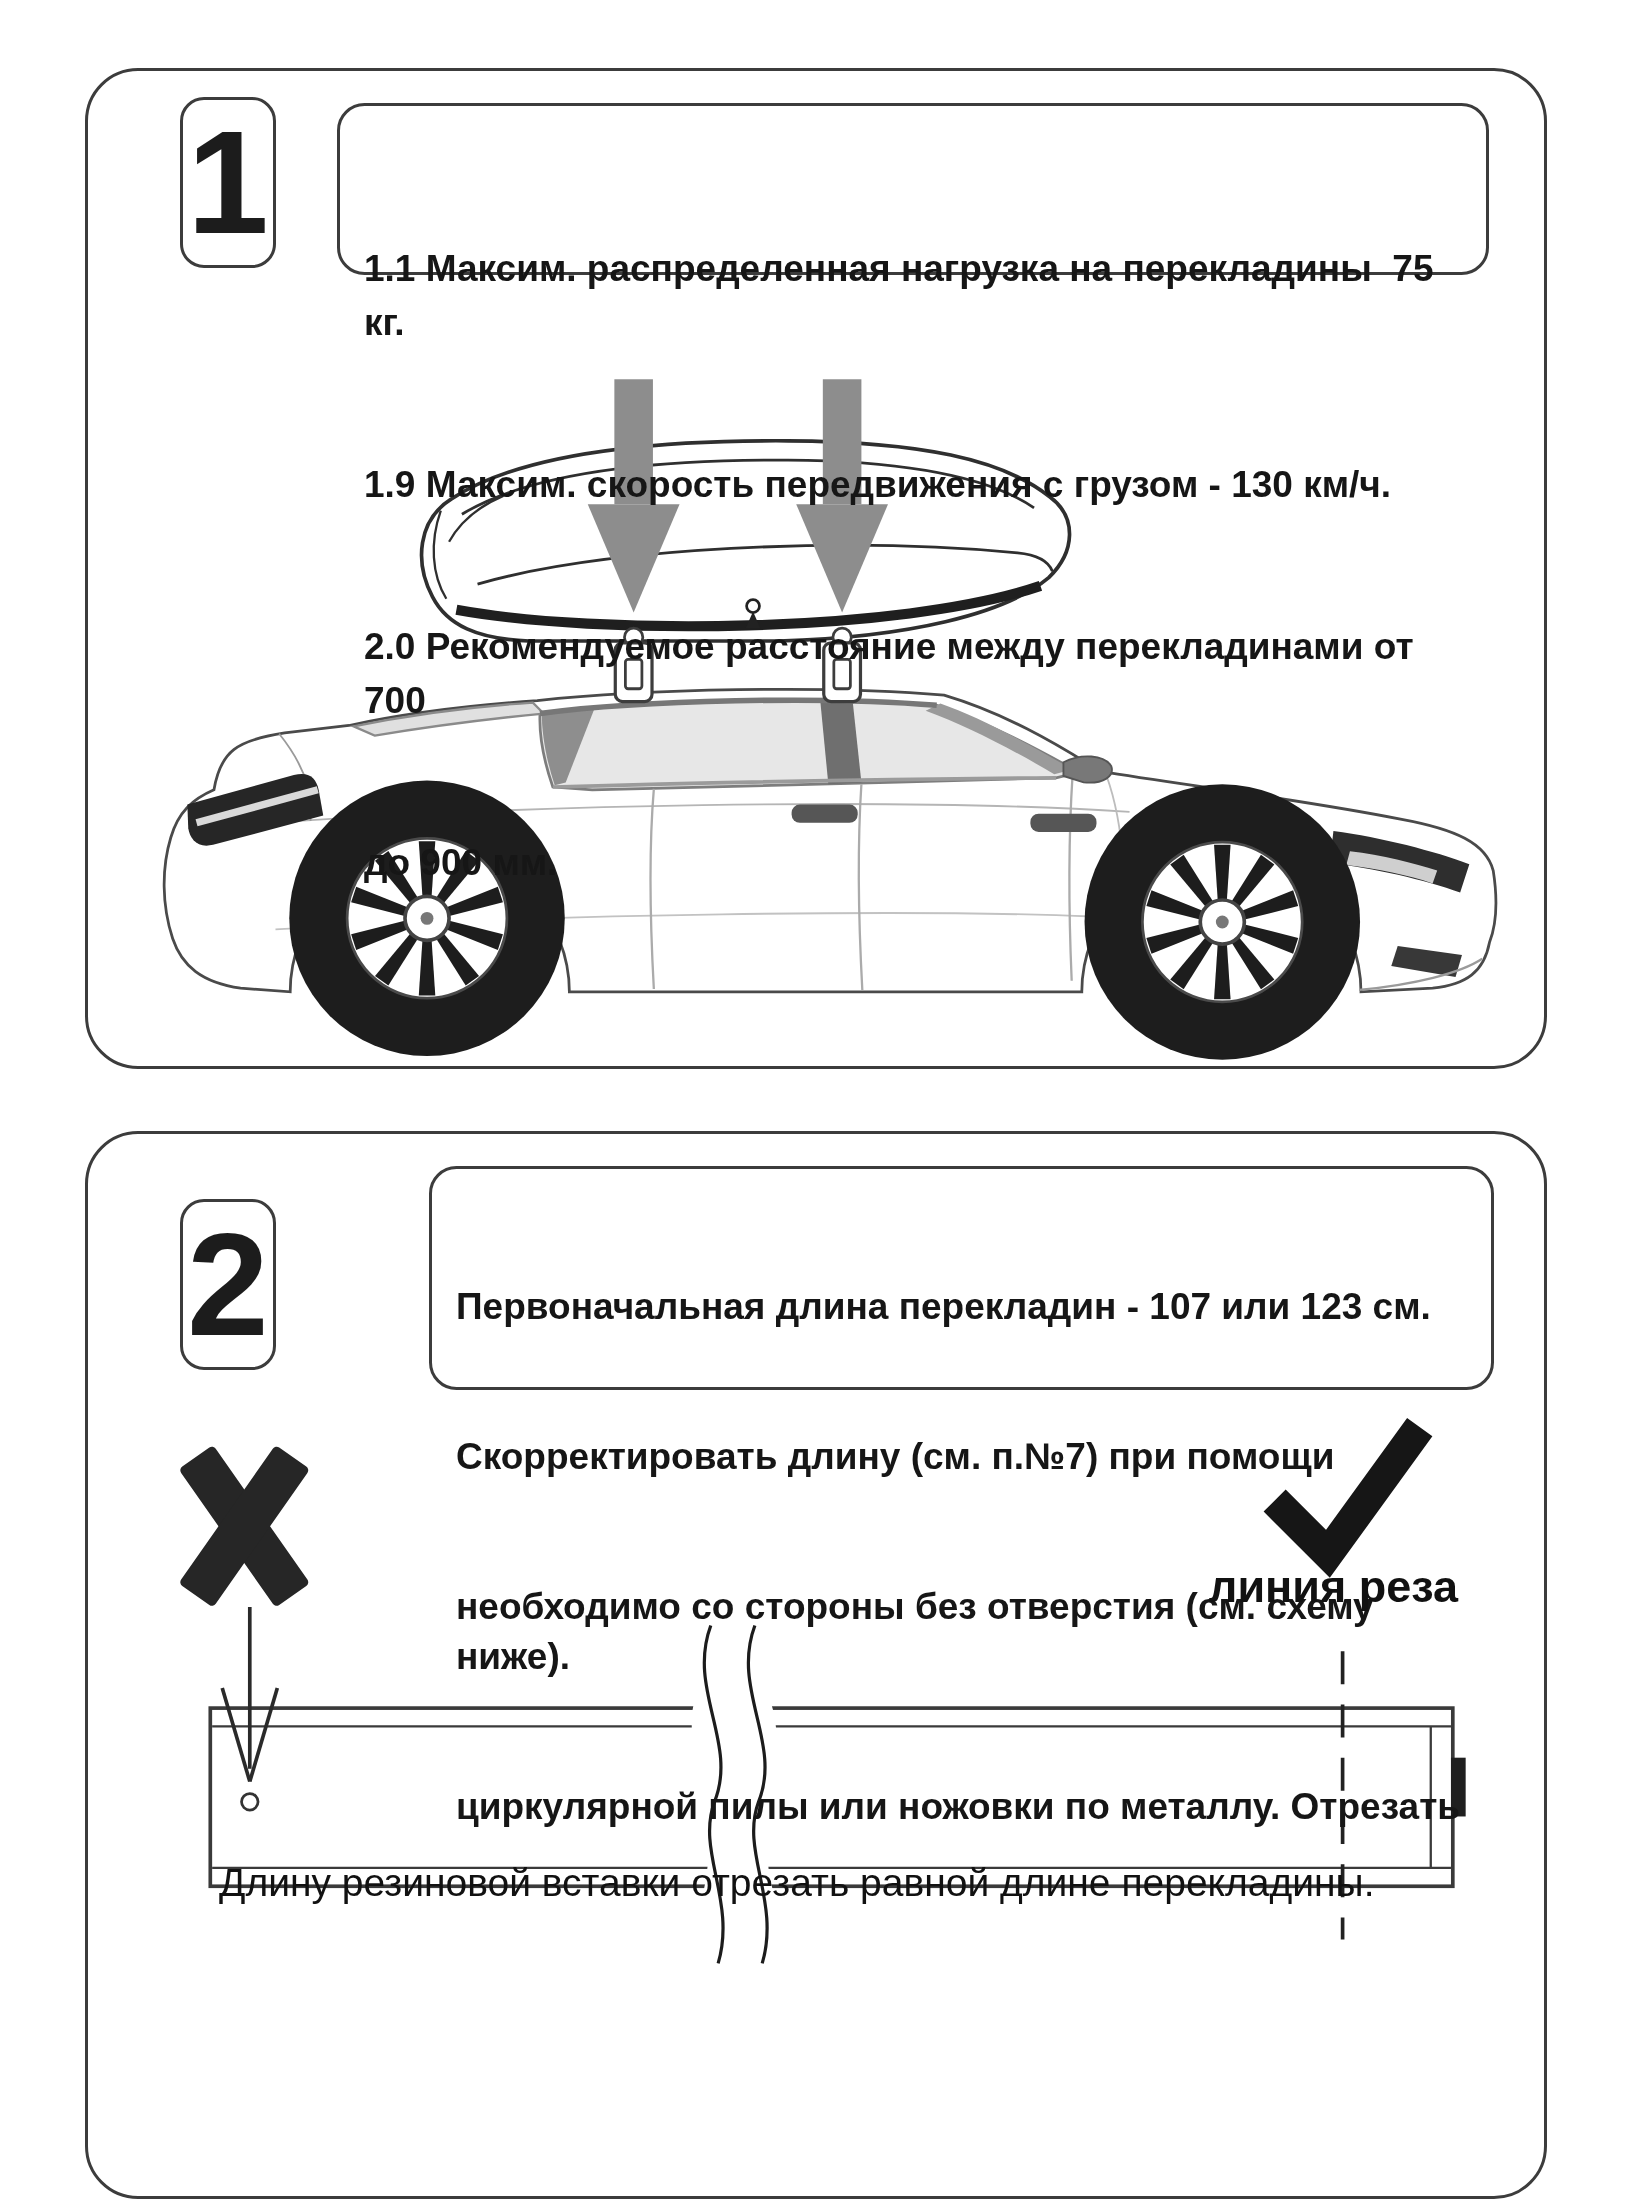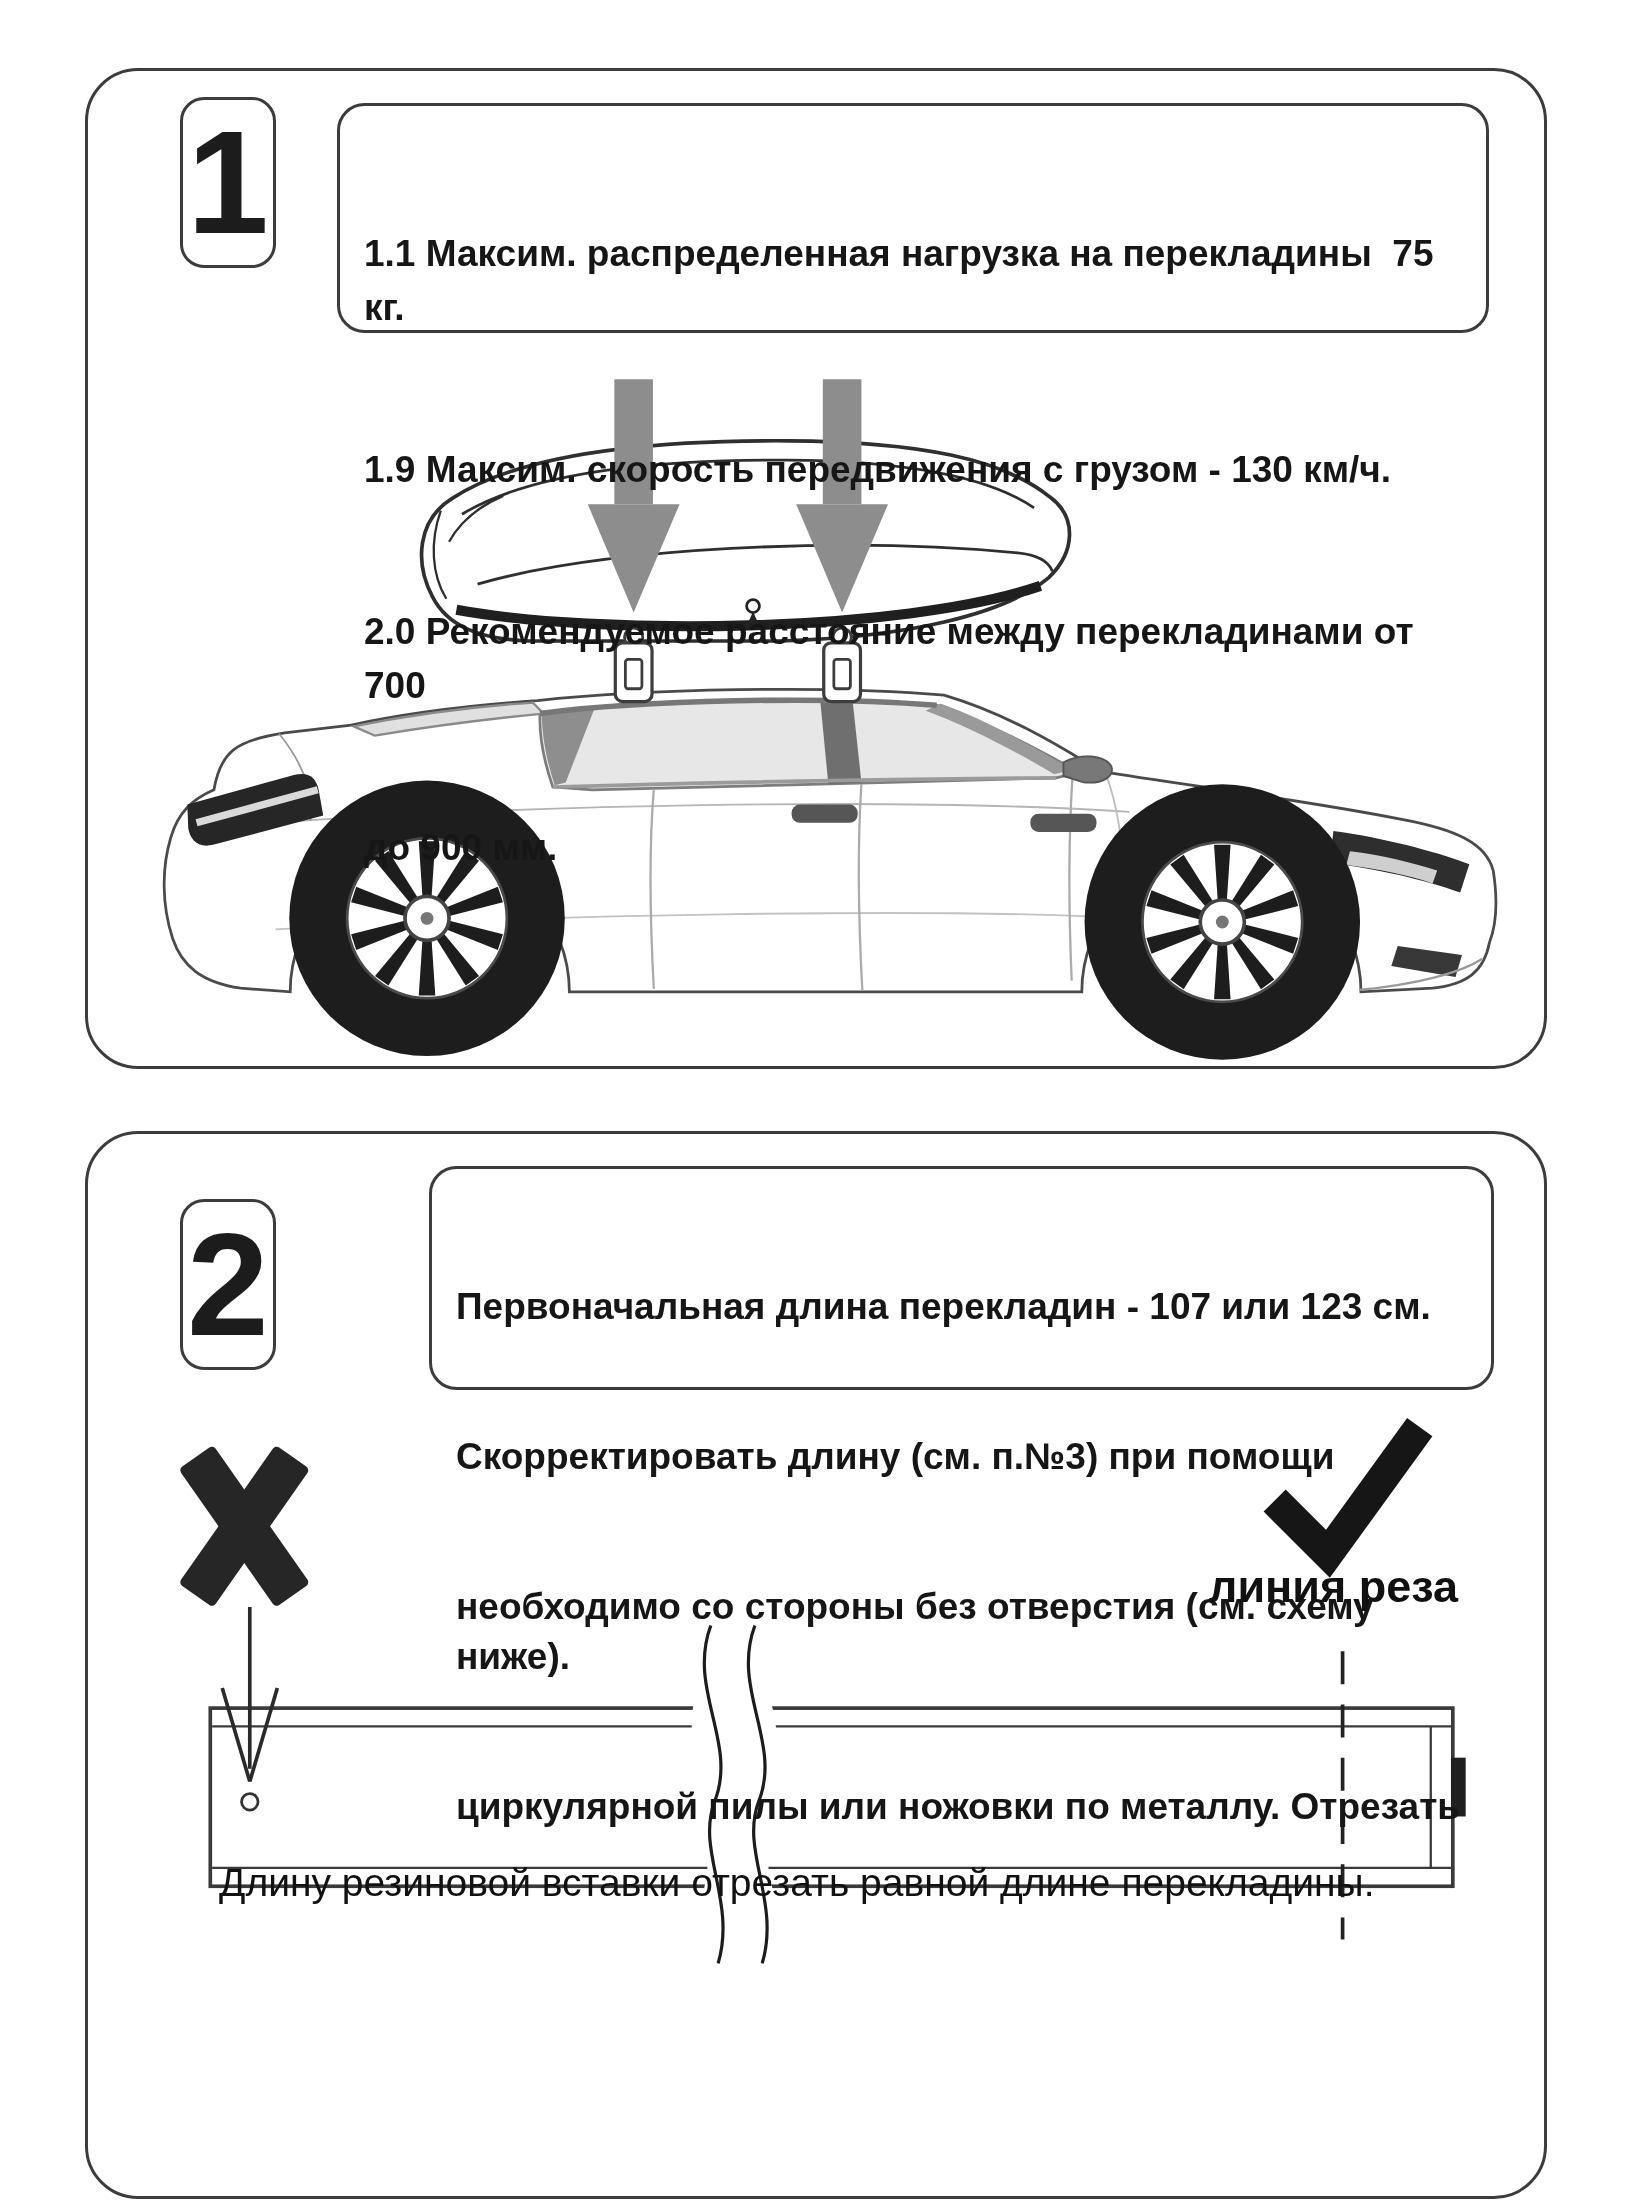--- a/index.html
+++ b/index.html
@@ -8,21 +8,21 @@
   .panel{position:absolute;border:3.7px solid #3c3c3c;border-radius:53px;background:transparent;}
   #panel1{left:85px;top:68px;width:1456px;height:995px;}
   #panel2{left:85px;top:1131px;width:1456px;height:1062px;}
   .badge{position:absolute;width:90px;height:165px;border:3.7px solid #3c3c3c;border-radius:24px;
          background:#fff;display:flex;align-items:center;justify-content:center;
          font-size:147px;font-weight:bold;color:#1c1c1c;}
   #badge1{left:180px;top:97px;}
   #badge2{left:180px;top:1199px;}
   .textbox{position:absolute;border:3.7px solid #3c3c3c;border-radius:27.5px;background:#fff;
            box-sizing:border-box;font-weight:bold;white-space:pre-wrap;}
-  #box1{left:337px;top:103px;width:1152px;height:230px;padding:13px 24px;
+  #box1{left:337px;top:103px;width:1152px;height:172px;padding:28px 24px;
         font-size:37px;line-height:54px;}
   #box2{left:397px;top:1166px;width:1065px;height:224px;padding:13px 24px;
         font-size:37px;line-height:50px;margin-left:32px;}
   .artwrap{position:absolute;left:0;top:0;width:1653px;height:2204px;pointer-events:none;}
   #cutLabel{position:absolute;right:195px;top:1561px;font-size:45px;font-weight:bold;
             color:#111;letter-spacing:0px;}
   #bottomNote{position:absolute;left:219px;top:1861px;font-size:39px;font-weight:normal;color:#111;}
 </style>
 </head>
 <body>
@@ -170,21 +170,21 @@
     <div>1.9 Максим. скорость передвижения с грузом - 130 км/ч.</div>
     <div>2.0 Рекомендуемое расстояние между перекладинами от 700</div>
     <div>до 900 мм.</div>
   </div>
 
   <div class="badge" id="badge2">
     <span>2</span>
   </div>
   <div class="textbox" id="box2">
     <div>Первоначальная длина перекладин - 107 или 123 см.</div>
-    <div>Скорректировать длину (см. п.№3) при помощи</div>
+    <div>Скорректировать длину (см. п.№7) при помощи</div>
     <div>необходимо со стороны без отверстия (см. схему ниже).</div>
     <div>циркулярной пилы или ножовки по металлу. Отрезать</div>
   </div>
 
   <div id="cutLabel">линия реза</div>
   <div id="bottomNote">Длину резиновой вставки отрезать равной длине перекладины.</div>
 
 </div>
 
 

